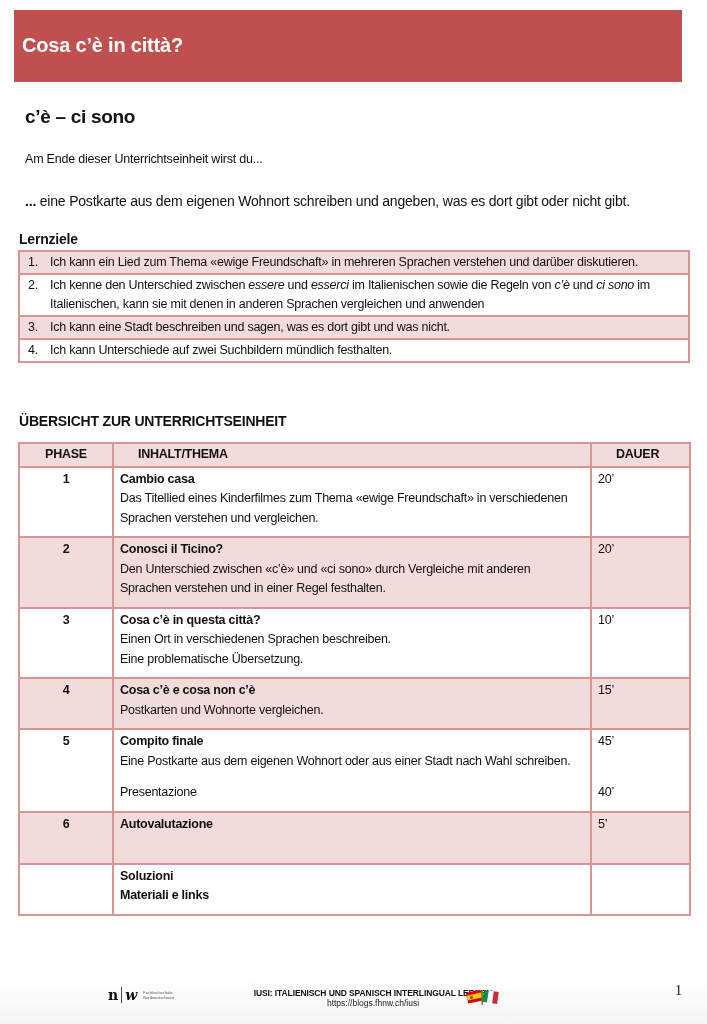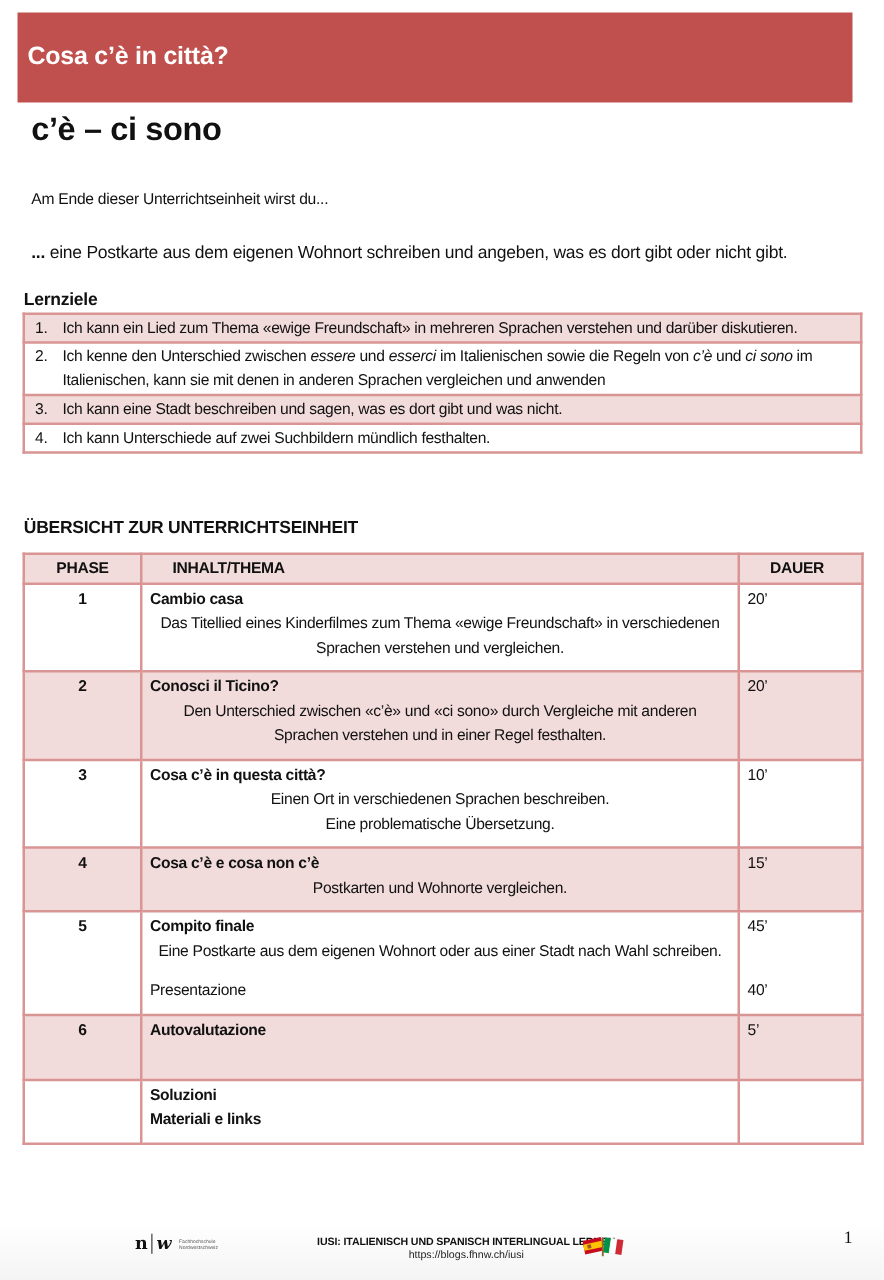--- a/index.html
+++ b/index.html
@@ -10,22 +10,22 @@
     }
     .title-banner {
       position: absolute; left: 14px; top: 10px; width: 668px; height: 72px;
       background: #c0504d;
     }
     .title-banner .title {
       position: absolute; left: 8px; top: 24px;
       color: #ffffff; font-size: 20px; font-weight: bold; letter-spacing: -0.2px;
     }
     .subtitle {
-      position: absolute; left: 25px; top: 88px;
-      font-size: 26px; font-weight: bold; letter-spacing: -0.3px;
+      position: absolute; left: 25px; top: 106px;
+      font-size: 19px; font-weight: bold; letter-spacing: -0.3px;
     }
     .intro {
       position: absolute; left: 25px; top: 152px;
       font-size: 12.5px; letter-spacing: -0.2px;
     }
     .goal-line {
       position: absolute; left: 25px; top: 193px;
       font-size: 14px; letter-spacing: -0.2px;
     }
     .goal-line b { font-weight: bold; }
@@ -56,21 +56,21 @@
     }
     .ov-table th {
       background: #f2dbdb; font-weight: bold; text-align: left; padding: 1px 24px; font-size: 12.5px;
     }
     .ov-table th.col-phase { text-align: center; width: 44px; }
     .ov-table th.col-dauer { width: 49px; }
     .ov-table td { padding: 2px 6px 8px 6px; }
     .ov-table td.phase { text-align: center; font-weight: bold; }
     .ov-table tr.shaded td { background: #f2dbdb; }
     .ov-table .row-title { font-weight: bold; display: block; }
-    .ov-table .row-desc { display: block; text-align: center; }
+    .ov-table .row-desc { display: block; }
     .ov-table .row-extra { display: block; margin-top: 12px; }
 
     .footer {
       position: absolute; left: 0; top: 978px; width: 707px; height: 46px;
       background: linear-gradient(#ffffff, #f4f4f4);
     }
     .fhnw-logo {
       position: absolute; left: 108px; top: 9px; display: flex; align-items: center;
     }
     .fhnw-logo .mark { font-family: "DejaVu Serif", serif; font-weight: bold; font-size: 14px; color: #111; }

